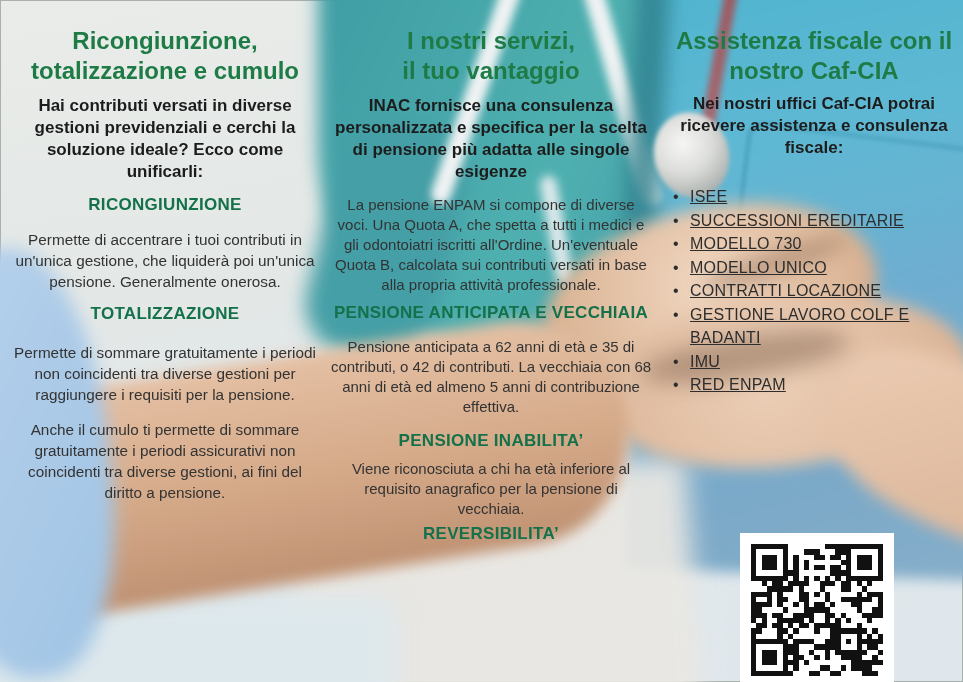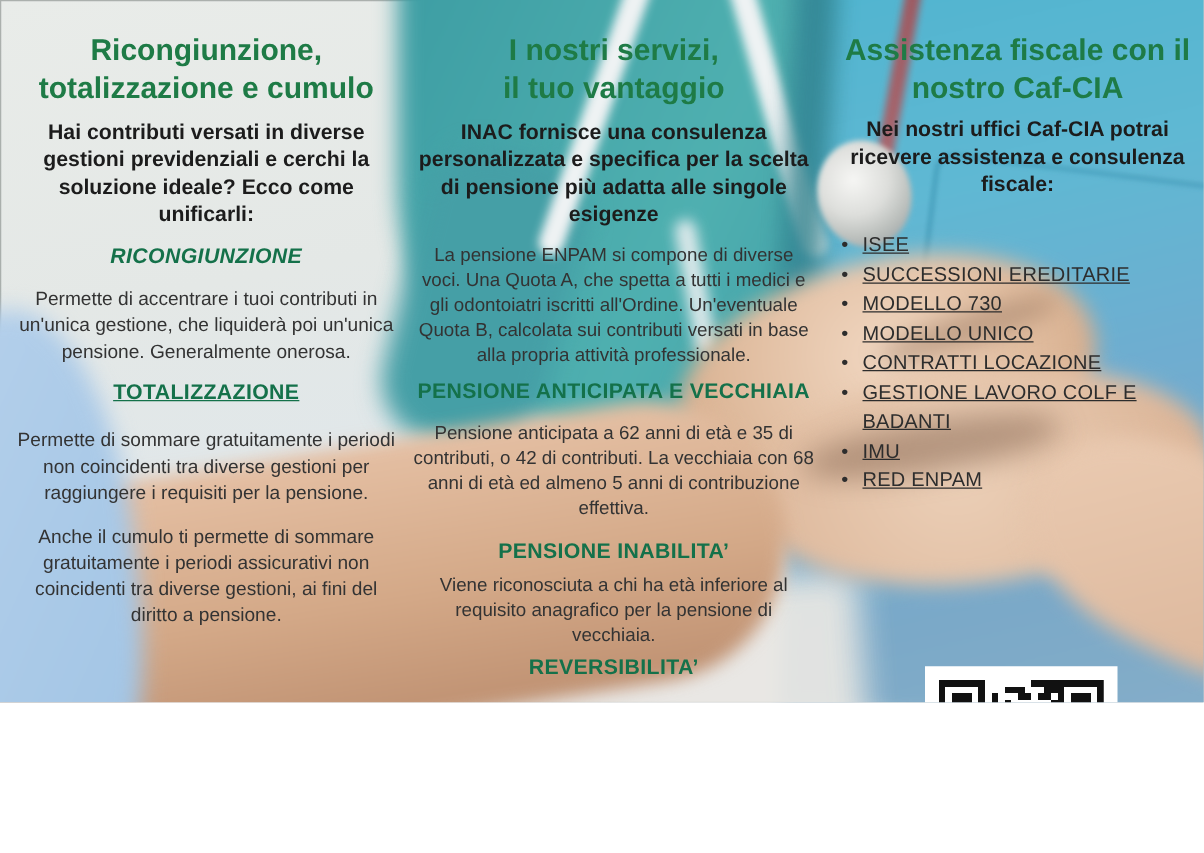--- a/index.html
+++ b/index.html
@@ -1,17 +1,17 @@
 <!DOCTYPE html>
 <html><head>
 <meta charset="utf-8">
 <style>
   html,body{margin:0;padding:0;background:#ffffff;}
   #page{
-    position:relative;width:963px;height:562px;overflow:hidden;
+    position:relative;width:963px;height:682px;overflow:hidden;
     font-family:"Liberation Sans","DejaVu Sans",sans-serif;
     background:linear-gradient(170deg,#e9ece9 0%,#e4e8e6 35%,#e0e7ea 60%,#dfe7ec 100%);
     box-shadow:inset 0 0 0 1px rgba(120,128,124,.55);
   }
   
   .ph{position:absolute;pointer-events:none;}
   .ph-white-band{left:-30px;top:433px;width:380px;height:102px;background:#f3f5f3;filter:blur(16px);opacity:.85;z-index:1;}
   .ph-teal{left:318px;top:-30px;width:370px;height:390px;border-radius:0 0 45% 55%;
     background:linear-gradient(115deg,#3d9da3,#4fb0b0 60%,#3f9aa6);filter:blur(9px);z-index:1;}
   .ph-teal-arm{left:322px;top:120px;width:130px;height:240px;transform:rotate(14deg);border-radius:50px;background:#459fa6;filter:blur(10px);z-index:1;}
@@ -48,22 +48,22 @@
   .col-left{left:8px;width:314px;}
   .col-mid{left:330px;width:322px;}
   .col-right{left:661px;width:306px;}
   h1.title{font-size:24px;line-height:30px;font-weight:700;margin:26px 0 0;color:#1e7b46;white-space:pre-line;}
   .intro{font-size:17px;line-height:22px;font-weight:700;margin:9px 0 0;color:#1c1c1c;}
   .col-right .intro{margin-top:7px;}
   h2.sec{font-size:17px;line-height:20px;font-weight:700;margin:0;color:#14714a;letter-spacing:.3px;}
   p.body{font-size:15.3px;line-height:21px;margin:0;color:#333333;text-align:center;}
   .col-mid p.body{font-size:15px;line-height:20px;}
   
-  .col-left .m-h1{margin-top:12px;font-style:italic;} .col-left .m-p1{margin-top:14px;}
-  .col-left .m-h2{margin-top:12px;text-decoration:underline;} .col-left .m-p2{margin-top:18px;}
+  .col-left .m-h1{margin-top:12px;} .col-left .m-p1{margin-top:14px;}
+  .col-left .m-h2{margin-top:12px;} .col-left .m-p2{margin-top:18px;}
   .col-left .m-h3{margin-top:28px;} .col-left .m-p3{margin-top:14px;}
   
   .col-mid .m-lead{margin-top:12px;}
   .col-mid .m-h1{margin-top:8px;}  .col-mid .m-p1{margin-top:14px;}
   .col-mid .m-h2{margin-top:14px;} .col-mid .m-p2{margin-top:8px;}
   .col-mid .m-h3{margin-top:5px;}  .col-mid .m-p3{margin-top:10px;}
   
   ul.services{list-style:none;text-align:left;margin:26px 0 0;padding:0 0 0 12px;}
   ul.services li{position:relative;padding-left:17px;font-size:16px;line-height:23.5px;color:#2d2d2d;letter-spacing:.2px;text-decoration:underline;}
   ul.services li::before{content:"•";position:absolute;left:0;top:0;color:#2d2d2d;}

